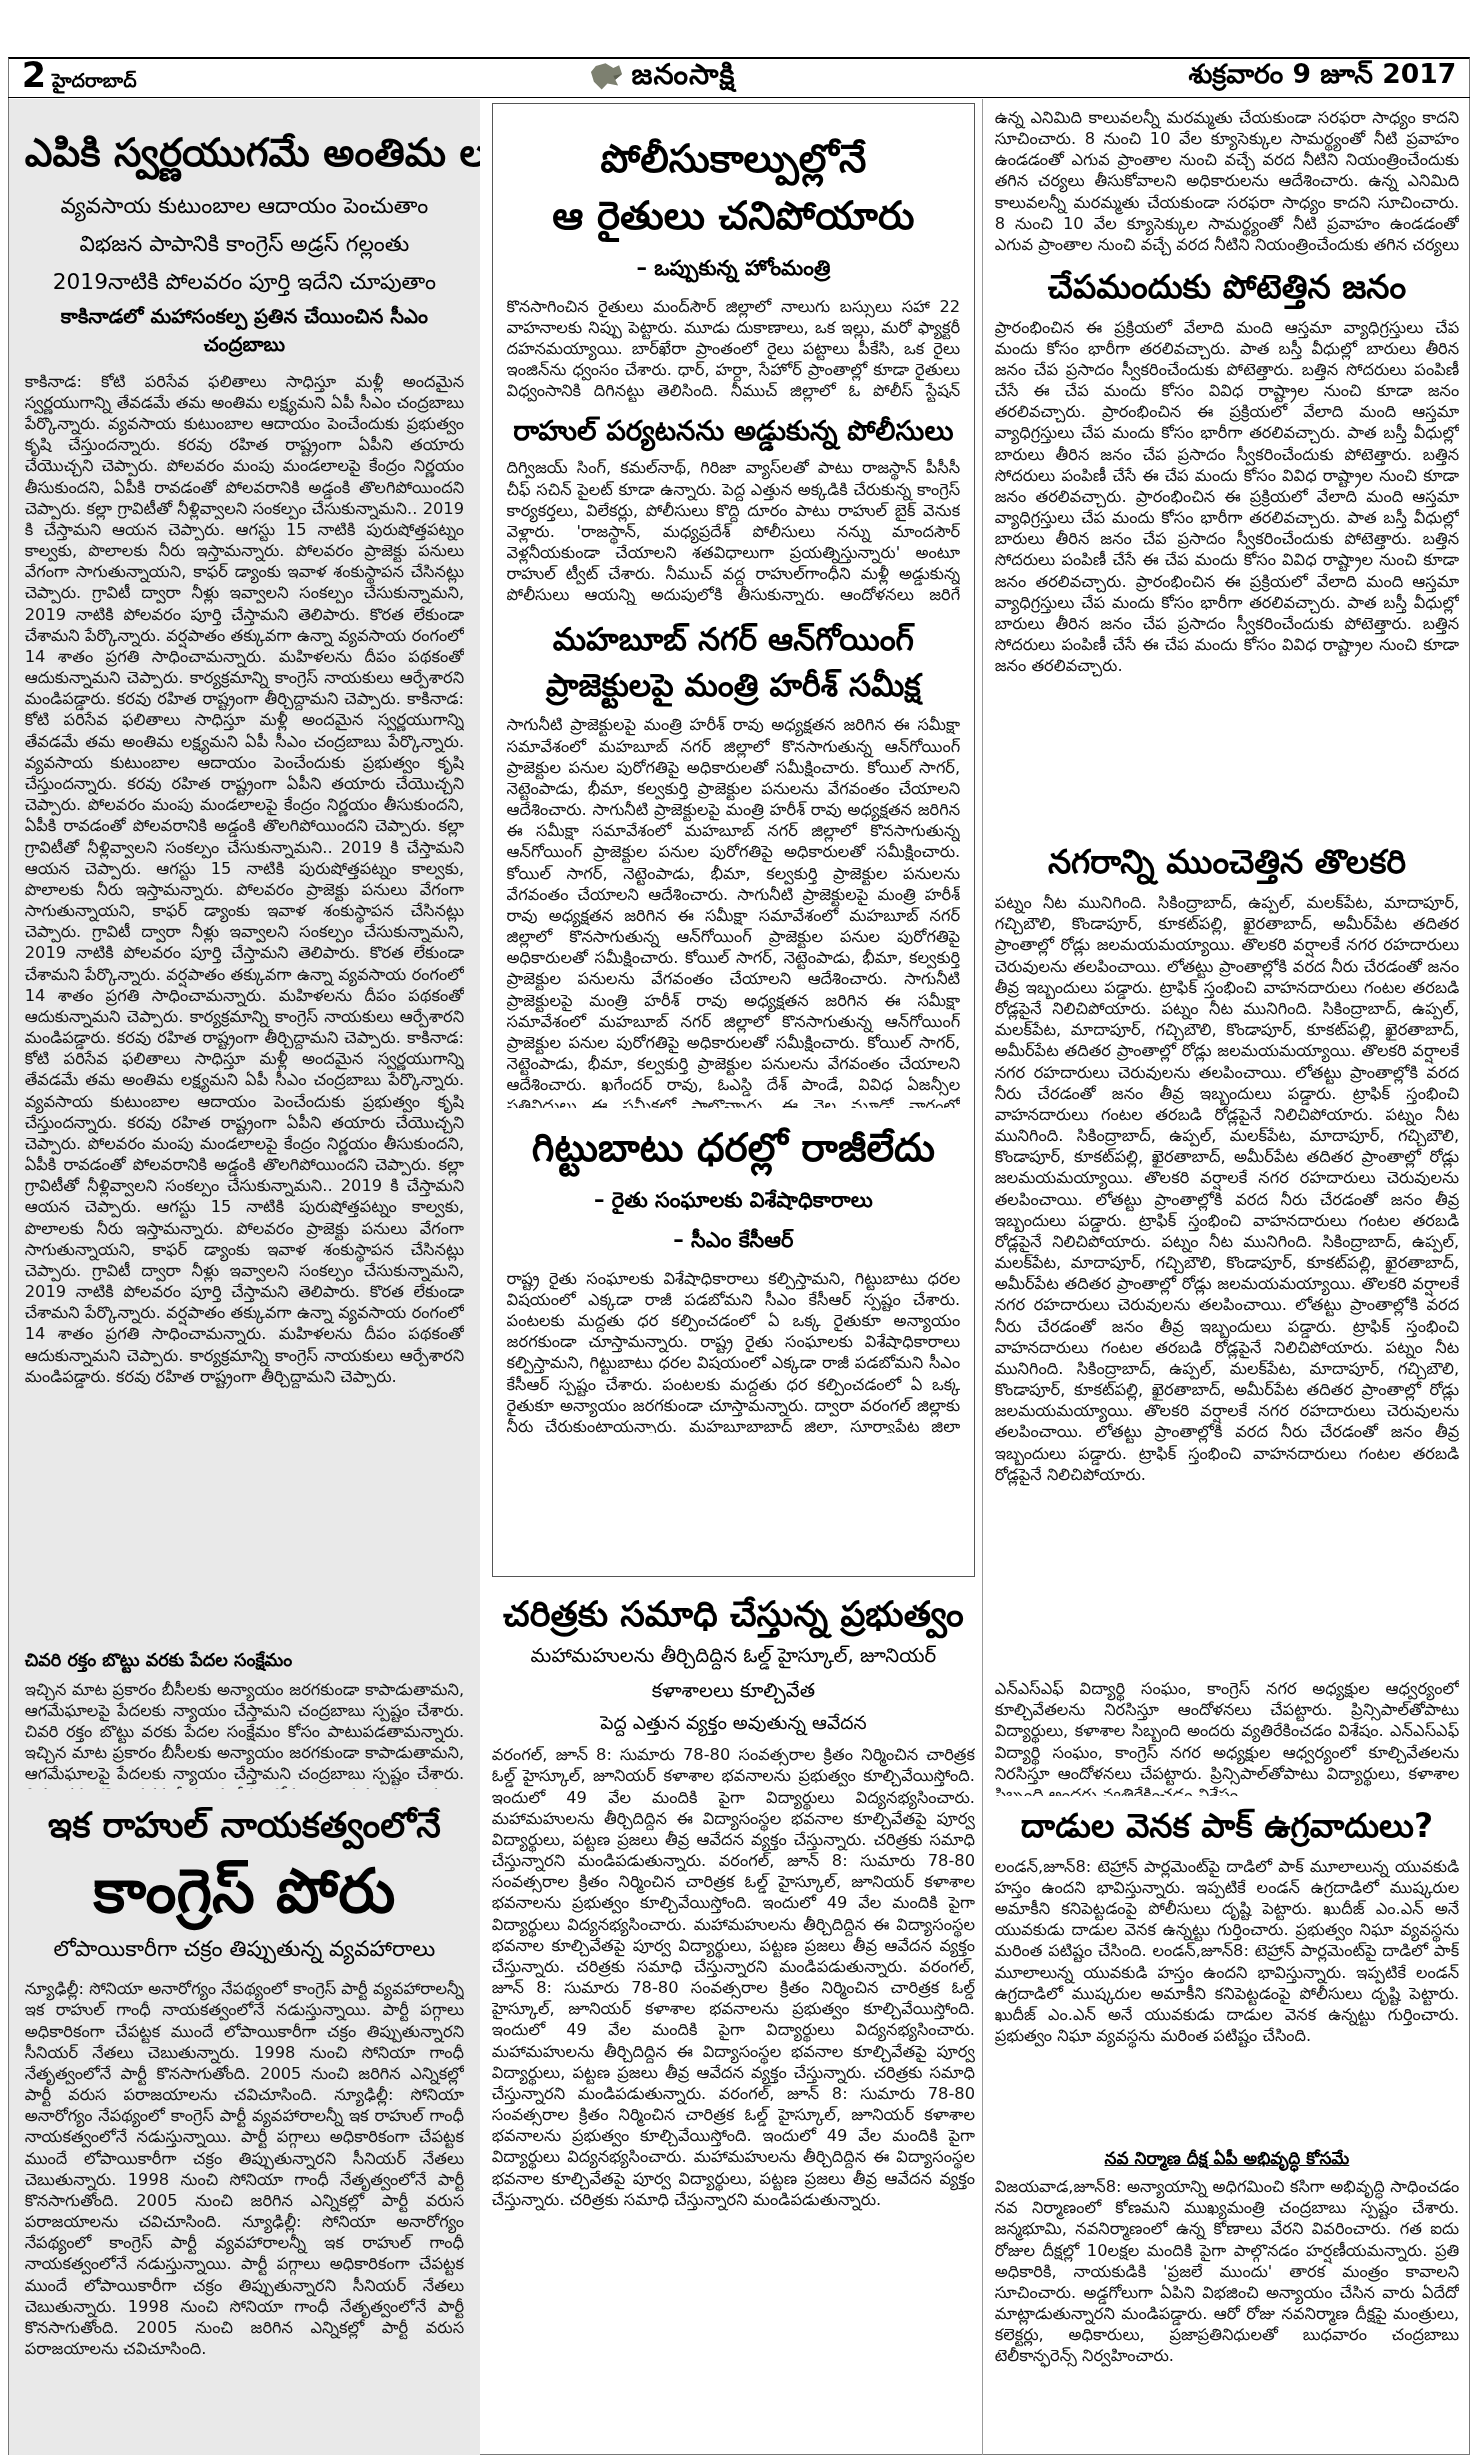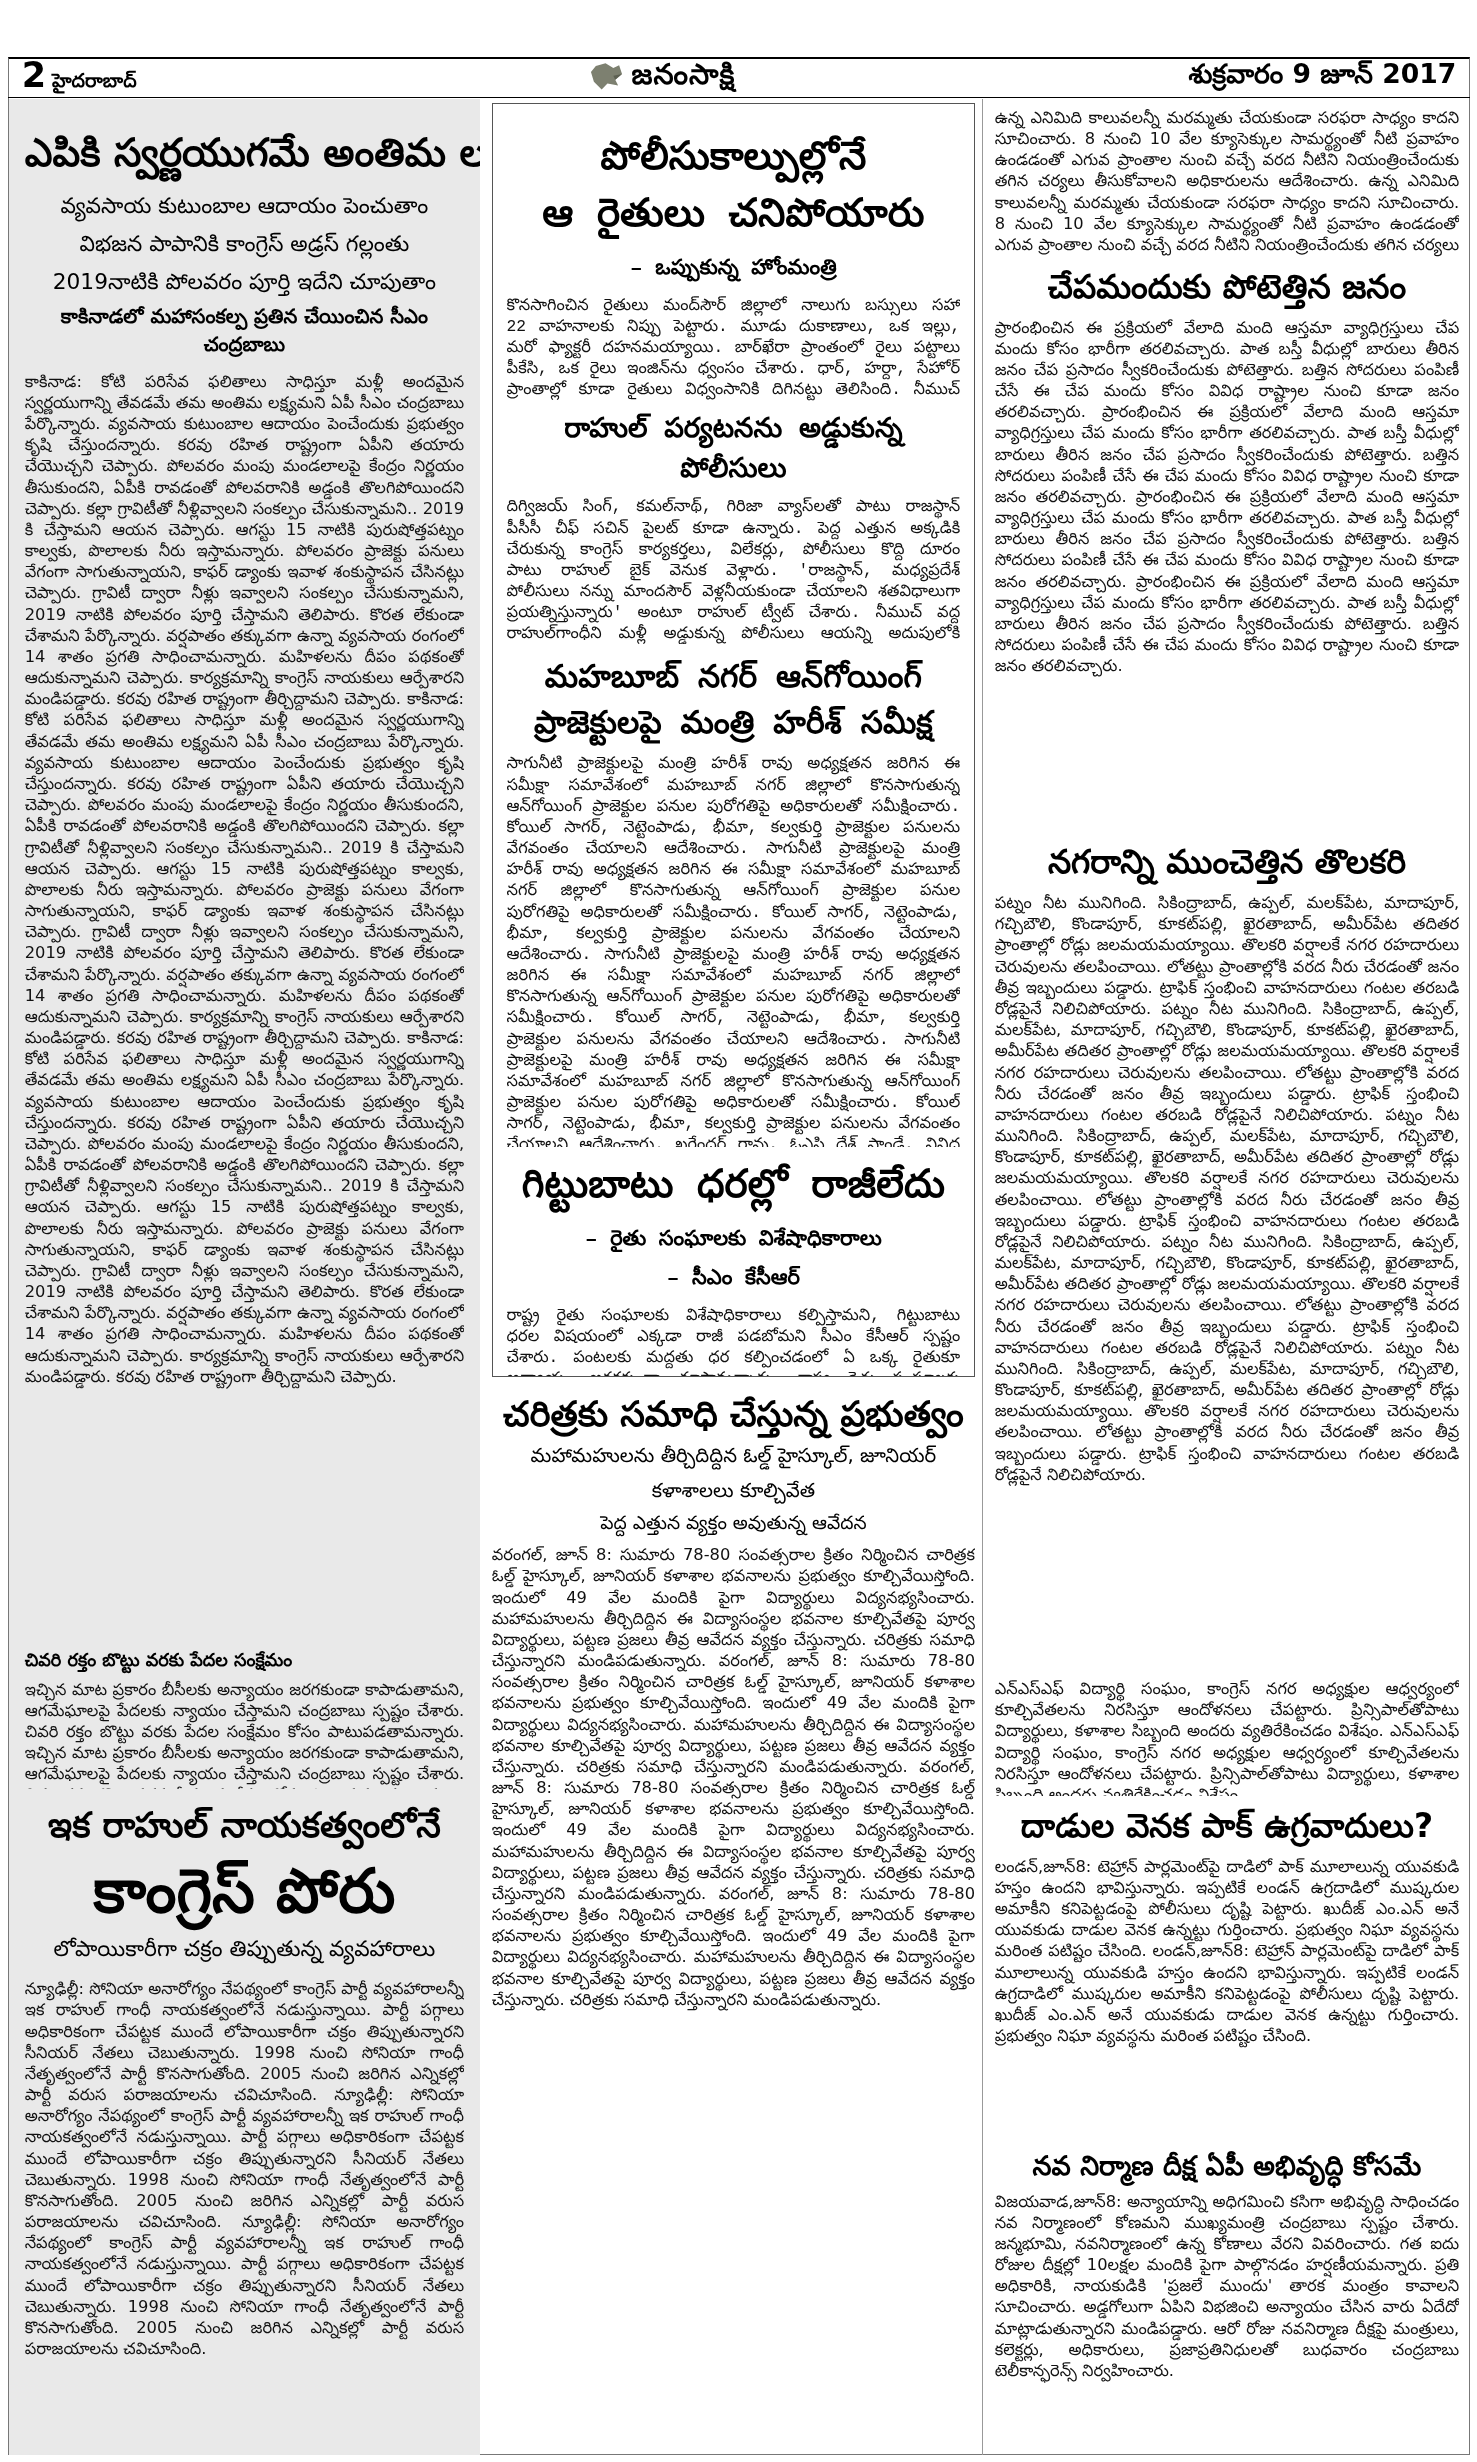--- a/index.html
+++ b/index.html
@@ -76,21 +76,21 @@
 
       <div class="mt12">
         <div class="h-c h36">ఇక రాహుల్ నాయకత్వంలోనే</div>
         <div class="h-c h64">కాంగ్రెస్ పోరు</div>
         <div class="sub">లోపాయికారీగా చక్రం తిప్పుతున్న వ్యవహారాలు</div>
         <div class="body mt10" style="height:445px;">న్యూఢిల్లీ: సోనియా అనారోగ్యం నేపథ్యంలో కాంగ్రెస్ పార్టీ వ్యవహారాలన్నీ ఇక రాహుల్ గాంధీ నాయకత్వంలోనే నడుస్తున్నాయి. పార్టీ పగ్గాలు అధికారికంగా చేపట్టక ముందే లోపాయికారీగా చక్రం తిప్పుతున్నారని సీనియర్ నేతలు చెబుతున్నారు. 1998 నుంచి సోనియా గాంధీ నేతృత్వంలోనే పార్టీ కొనసాగుతోంది. 2005 నుంచి జరిగిన ఎన్నికల్లో పార్టీ వరుస పరాజయాలను చవిచూసింది. న్యూఢిల్లీ: సోనియా అనారోగ్యం నేపథ్యంలో కాంగ్రెస్ పార్టీ వ్యవహారాలన్నీ ఇక రాహుల్ గాంధీ నాయకత్వంలోనే నడుస్తున్నాయి. పార్టీ పగ్గాలు అధికారికంగా చేపట్టక ముందే లోపాయికారీగా చక్రం తిప్పుతున్నారని సీనియర్ నేతలు చెబుతున్నారు. 1998 నుంచి సోనియా గాంధీ నేతృత్వంలోనే పార్టీ కొనసాగుతోంది. 2005 నుంచి జరిగిన ఎన్నికల్లో పార్టీ వరుస పరాజయాలను చవిచూసింది. న్యూఢిల్లీ: సోనియా అనారోగ్యం నేపథ్యంలో కాంగ్రెస్ పార్టీ వ్యవహారాలన్నీ ఇక రాహుల్ గాంధీ నాయకత్వంలోనే నడుస్తున్నాయి. పార్టీ పగ్గాలు అధికారికంగా చేపట్టక ముందే లోపాయికారీగా చక్రం తిప్పుతున్నారని సీనియర్ నేతలు చెబుతున్నారు. 1998 నుంచి సోనియా గాంధీ నేతృత్వంలోనే పార్టీ కొనసాగుతోంది. 2005 నుంచి జరిగిన ఎన్నికల్లో పార్టీ వరుస పరాజయాలను చవిచూసింది.</div>
       </div>
     </div>
 
     <div class="col col-mid">
-      <div class="box" style="height:1274px;font-family:Liberation Mono, monospace;">
+      <div class="box" style="height:1474px;">
         <div class="h-c h40" style="margin-top:17.7px;">పోలీసుకాల్పుల్లోనే</div>
         <div class="h-c h40">ఆ రైతులు చనిపోయారు</div>
         <div class="byline">– ఒప్పుకున్న హోంమంత్రి</div>
         <div class="body" style="height:106px;">కొనసాగించిన రైతులు మంద్‌సౌర్ జిల్లాలో నాలుగు బస్సులు సహా 22 వాహనాలకు నిప్పు పెట్టారు. మూడు దుకాణాలు, ఒక ఇల్లు, మరో ఫ్యాక్టరీ దహనమయ్యాయి. బార్‌ఖేరా ప్రాంతంలో రైలు పట్టాలు పీకేసి, ఒక రైలు ఇంజిన్‌ను ధ్వంసం చేశారు. ధార్, హర్దా, సేహోర్ ప్రాంతాల్లో కూడా రైతులు విధ్వంసానికి దిగినట్టు తెలిసింది. నీముచ్ జిల్లాలో ఓ పోలీస్ స్టేషన్ ధ్వంసమైనట్టు వార్తలు వచ్చాయి.</div>
 
         <div class="h-c h28 mt10">రాహుల్ పర్యటనను అడ్డుకున్న పోలీసులు</div>
         <div class="body mt6" style="height:148px;">దిగ్విజయ్ సింగ్, కమల్‌నాథ్, గిరిజా వ్యాస్‌లతో పాటు రాజస్థాన్ పీసీసీ చీఫ్ సచిన్ పైలట్ కూడా ఉన్నారు. పెద్ద ఎత్తున అక్కడికి చేరుకున్న కాంగ్రెస్ కార్యకర్తలు, విలేకర్లు, పోలీసులు కొద్ది దూరం పాటు రాహుల్ బైక్ వెనుక వెళ్లారు. 'రాజస్థాన్, మధ్యప్రదేశ్ పోలీసులు నన్ను మాందసౌర్ వెళ్లనీయకుండా చేయాలని శతవిధాలుగా ప్రయత్నిస్తున్నారు' అంటూ రాహుల్ ట్వీట్ చేశారు. నీముచ్ వద్ద రాహుల్‌గాంధీని మళ్లీ అడ్డుకున్న పోలీసులు ఆయన్ని అదుపులోకి తీసుకున్నారు. ఆందోళనలు జరిగే ప్రాంతంలో పర్యటించేందుకు అనుమతించేది లేదని పోలీసులు చెబుతున్నారు. మాందసౌర్ సరిహద్దుల్లో దాదాపు 700 మంది భద్రతా బలగాలు పహారా కాస్తున్నాయి.</div>
 
         <div class="h-c h32 mt12">మహబూబ్ నగర్ ఆన్‌గోయింగ్</div>
         <div class="h-c h32">ప్రాజెక్టులపై మంత్రి హరీశ్ సమీక్ష</div>
@@ -123,19 +123,19 @@
       <div class="body mt6" style="height:512px;">ప్రారంభించిన ఈ ప్రక్రియలో వేలాది మంది ఆస్తమా వ్యాధిగ్రస్తులు చేప మందు కోసం భారీగా తరలివచ్చారు. పాత బస్తీ వీధుల్లో బారులు తీరిన జనం చేప ప్రసాదం స్వీకరించేందుకు పోటెత్తారు. బత్తిన సోదరులు పంపిణీ చేసే ఈ చేప మందు కోసం వివిధ రాష్ట్రాల నుంచి కూడా జనం తరలివచ్చారు. ప్రారంభించిన ఈ ప్రక్రియలో వేలాది మంది ఆస్తమా వ్యాధిగ్రస్తులు చేప మందు కోసం భారీగా తరలివచ్చారు. పాత బస్తీ వీధుల్లో బారులు తీరిన జనం చేప ప్రసాదం స్వీకరించేందుకు పోటెత్తారు. బత్తిన సోదరులు పంపిణీ చేసే ఈ చేప మందు కోసం వివిధ రాష్ట్రాల నుంచి కూడా జనం తరలివచ్చారు. ప్రారంభించిన ఈ ప్రక్రియలో వేలాది మంది ఆస్తమా వ్యాధిగ్రస్తులు చేప మందు కోసం భారీగా తరలివచ్చారు. పాత బస్తీ వీధుల్లో బారులు తీరిన జనం చేప ప్రసాదం స్వీకరించేందుకు పోటెత్తారు. బత్తిన సోదరులు పంపిణీ చేసే ఈ చేప మందు కోసం వివిధ రాష్ట్రాల నుంచి కూడా జనం తరలివచ్చారు. ప్రారంభించిన ఈ ప్రక్రియలో వేలాది మంది ఆస్తమా వ్యాధిగ్రస్తులు చేప మందు కోసం భారీగా తరలివచ్చారు. పాత బస్తీ వీధుల్లో బారులు తీరిన జనం చేప ప్రసాదం స్వీకరించేందుకు పోటెత్తారు. బత్తిన సోదరులు పంపిణీ చేసే ఈ చేప మందు కోసం వివిధ రాష్ట్రాల నుంచి కూడా జనం తరలివచ్చారు.</div>
 
       <div class="h-c h34 mt10">నగరాన్ని ముంచెత్తిన తొలకరి</div>
       <div class="body mt6" style="height:776px;">పట్నం నీట మునిగింది. సికింద్రాబాద్, ఉప్పల్, మలక్‌పేట, మాదాపూర్, గచ్చిబౌలి, కొండాపూర్, కూకట్‌పల్లి, ఖైరతాబాద్, అమీర్‌పేట తదితర ప్రాంతాల్లో రోడ్లు జలమయమయ్యాయి. తొలకరి వర్షాలకే నగర రహదారులు చెరువులను తలపించాయి. లోతట్టు ప్రాంతాల్లోకి వరద నీరు చేరడంతో జనం తీవ్ర ఇబ్బందులు పడ్డారు. ట్రాఫిక్ స్తంభించి వాహనదారులు గంటల తరబడి రోడ్లపైనే నిలిచిపోయారు. పట్నం నీట మునిగింది. సికింద్రాబాద్, ఉప్పల్, మలక్‌పేట, మాదాపూర్, గచ్చిబౌలి, కొండాపూర్, కూకట్‌పల్లి, ఖైరతాబాద్, అమీర్‌పేట తదితర ప్రాంతాల్లో రోడ్లు జలమయమయ్యాయి. తొలకరి వర్షాలకే నగర రహదారులు చెరువులను తలపించాయి. లోతట్టు ప్రాంతాల్లోకి వరద నీరు చేరడంతో జనం తీవ్ర ఇబ్బందులు పడ్డారు. ట్రాఫిక్ స్తంభించి వాహనదారులు గంటల తరబడి రోడ్లపైనే నిలిచిపోయారు. పట్నం నీట మునిగింది. సికింద్రాబాద్, ఉప్పల్, మలక్‌పేట, మాదాపూర్, గచ్చిబౌలి, కొండాపూర్, కూకట్‌పల్లి, ఖైరతాబాద్, అమీర్‌పేట తదితర ప్రాంతాల్లో రోడ్లు జలమయమయ్యాయి. తొలకరి వర్షాలకే నగర రహదారులు చెరువులను తలపించాయి. లోతట్టు ప్రాంతాల్లోకి వరద నీరు చేరడంతో జనం తీవ్ర ఇబ్బందులు పడ్డారు. ట్రాఫిక్ స్తంభించి వాహనదారులు గంటల తరబడి రోడ్లపైనే నిలిచిపోయారు. పట్నం నీట మునిగింది. సికింద్రాబాద్, ఉప్పల్, మలక్‌పేట, మాదాపూర్, గచ్చిబౌలి, కొండాపూర్, కూకట్‌పల్లి, ఖైరతాబాద్, అమీర్‌పేట తదితర ప్రాంతాల్లో రోడ్లు జలమయమయ్యాయి. తొలకరి వర్షాలకే నగర రహదారులు చెరువులను తలపించాయి. లోతట్టు ప్రాంతాల్లోకి వరద నీరు చేరడంతో జనం తీవ్ర ఇబ్బందులు పడ్డారు. ట్రాఫిక్ స్తంభించి వాహనదారులు గంటల తరబడి రోడ్లపైనే నిలిచిపోయారు. పట్నం నీట మునిగింది. సికింద్రాబాద్, ఉప్పల్, మలక్‌పేట, మాదాపూర్, గచ్చిబౌలి, కొండాపూర్, కూకట్‌పల్లి, ఖైరతాబాద్, అమీర్‌పేట తదితర ప్రాంతాల్లో రోడ్లు జలమయమయ్యాయి. తొలకరి వర్షాలకే నగర రహదారులు చెరువులను తలపించాయి. లోతట్టు ప్రాంతాల్లోకి వరద నీరు చేరడంతో జనం తీవ్ర ఇబ్బందులు పడ్డారు. ట్రాఫిక్ స్తంభించి వాహనదారులు గంటల తరబడి రోడ్లపైనే నిలిచిపోయారు.</div>
 
       <div class="body mt10" style="height:118px;">ఎన్ఎస్ఎఫ్ విద్యార్థి సంఘం, కాంగ్రెస్ నగర అధ్యక్షుల ఆధ్వర్యంలో కూల్చివేతలను నిరసిస్తూ ఆందోళనలు చేపట్టారు. ప్రిన్సిపాల్‌తోపాటు విద్యార్థులు, కళాశాల సిబ్బంది అందరు వ్యతిరేకించడం విశేషం. ఎన్ఎస్ఎఫ్ విద్యార్థి సంఘం, కాంగ్రెస్ నగర అధ్యక్షుల ఆధ్వర్యంలో కూల్చివేతలను నిరసిస్తూ ఆందోళనలు చేపట్టారు. ప్రిన్సిపాల్‌తోపాటు విద్యార్థులు, కళాశాల సిబ్బంది అందరు వ్యతిరేకించడం విశేషం.</div>
 
       <div class="h-c h34 mt6">దాడుల వెనక పాక్ ఉగ్రవాదులు?</div>
       <div class="body mt6" style="height:284px;">లండన్,జూన్8: టెహ్రాన్ పార్లమెంట్‌పై దాడిలో పాక్ మూలాలున్న యువకుడి హస్తం ఉందని భావిస్తున్నారు. ఇప్పటికే లండన్ ఉగ్రదాడిలో ముష్కరుల అమాకీని కనిపెట్టడంపై పోలీసులు దృష్టి పెట్టారు. ఖుదీజ్ ఎం.ఎన్ అనే యువకుడు దాడుల వెనక ఉన్నట్టు గుర్తించారు. ప్రభుత్వం నిఘా వ్యవస్థను మరింత పటిష్టం చేసింది. లండన్,జూన్8: టెహ్రాన్ పార్లమెంట్‌పై దాడిలో పాక్ మూలాలున్న యువకుడి హస్తం ఉందని భావిస్తున్నారు. ఇప్పటికే లండన్ ఉగ్రదాడిలో ముష్కరుల అమాకీని కనిపెట్టడంపై పోలీసులు దృష్టి పెట్టారు. ఖుదీజ్ ఎం.ఎన్ అనే యువకుడు దాడుల వెనక ఉన్నట్టు గుర్తించారు. ప్రభుత్వం నిఘా వ్యవస్థను మరింత పటిష్టం చేసింది.</div>
 
-      <div class="h-c mt6" style="font-size:27px;">నవ నిర్మాణ దీక్ష ఏపీ అభివృద్ధి కోసమే</div>
+      <div class="h-c mt6" style="font-size:17px;text-decoration:underline;">నవ నిర్మాణ దీక్ష ఏపీ అభివృద్ధి కోసమే</div>
       <div class="body mt6" style="height:215px;">విజయవాడ,జూన్8: అన్యాయాన్ని అధిగమించి కసిగా అభివృద్ధి సాధించడం నవ నిర్మాణంలో కోణమని ముఖ్యమంత్రి చంద్రబాబు స్పష్టం చేశారు. జన్మభూమి, నవనిర్మాణంలో ఉన్న కోణాలు వేరని వివరించారు. గత ఐదు రోజుల దీక్షల్లో 10లక్షల మందికి పైగా పాల్గొనడం హర్షణీయమన్నారు. ప్రతి అధికారికి, నాయకుడికి 'ప్రజలే ముందు' తారక మంత్రం కావాలని సూచించారు. అడ్డగోలుగా ఏపిని విభజించి అన్యాయం చేసిన వారు ఏదేదో మాట్లాడుతున్నారని మండిపడ్డారు. ఆరో రోజు నవనిర్మాణ దీక్షపై మంత్రులు, కలెక్టర్లు, అధికారులు, ప్రజాప్రతినిధులతో బుధవారం చంద్రబాబు టెలీకాన్ఫరెన్స్ నిర్వహించారు.</div>
     </div>
 
   </div>
 </div>
 
 
 </body></html>

